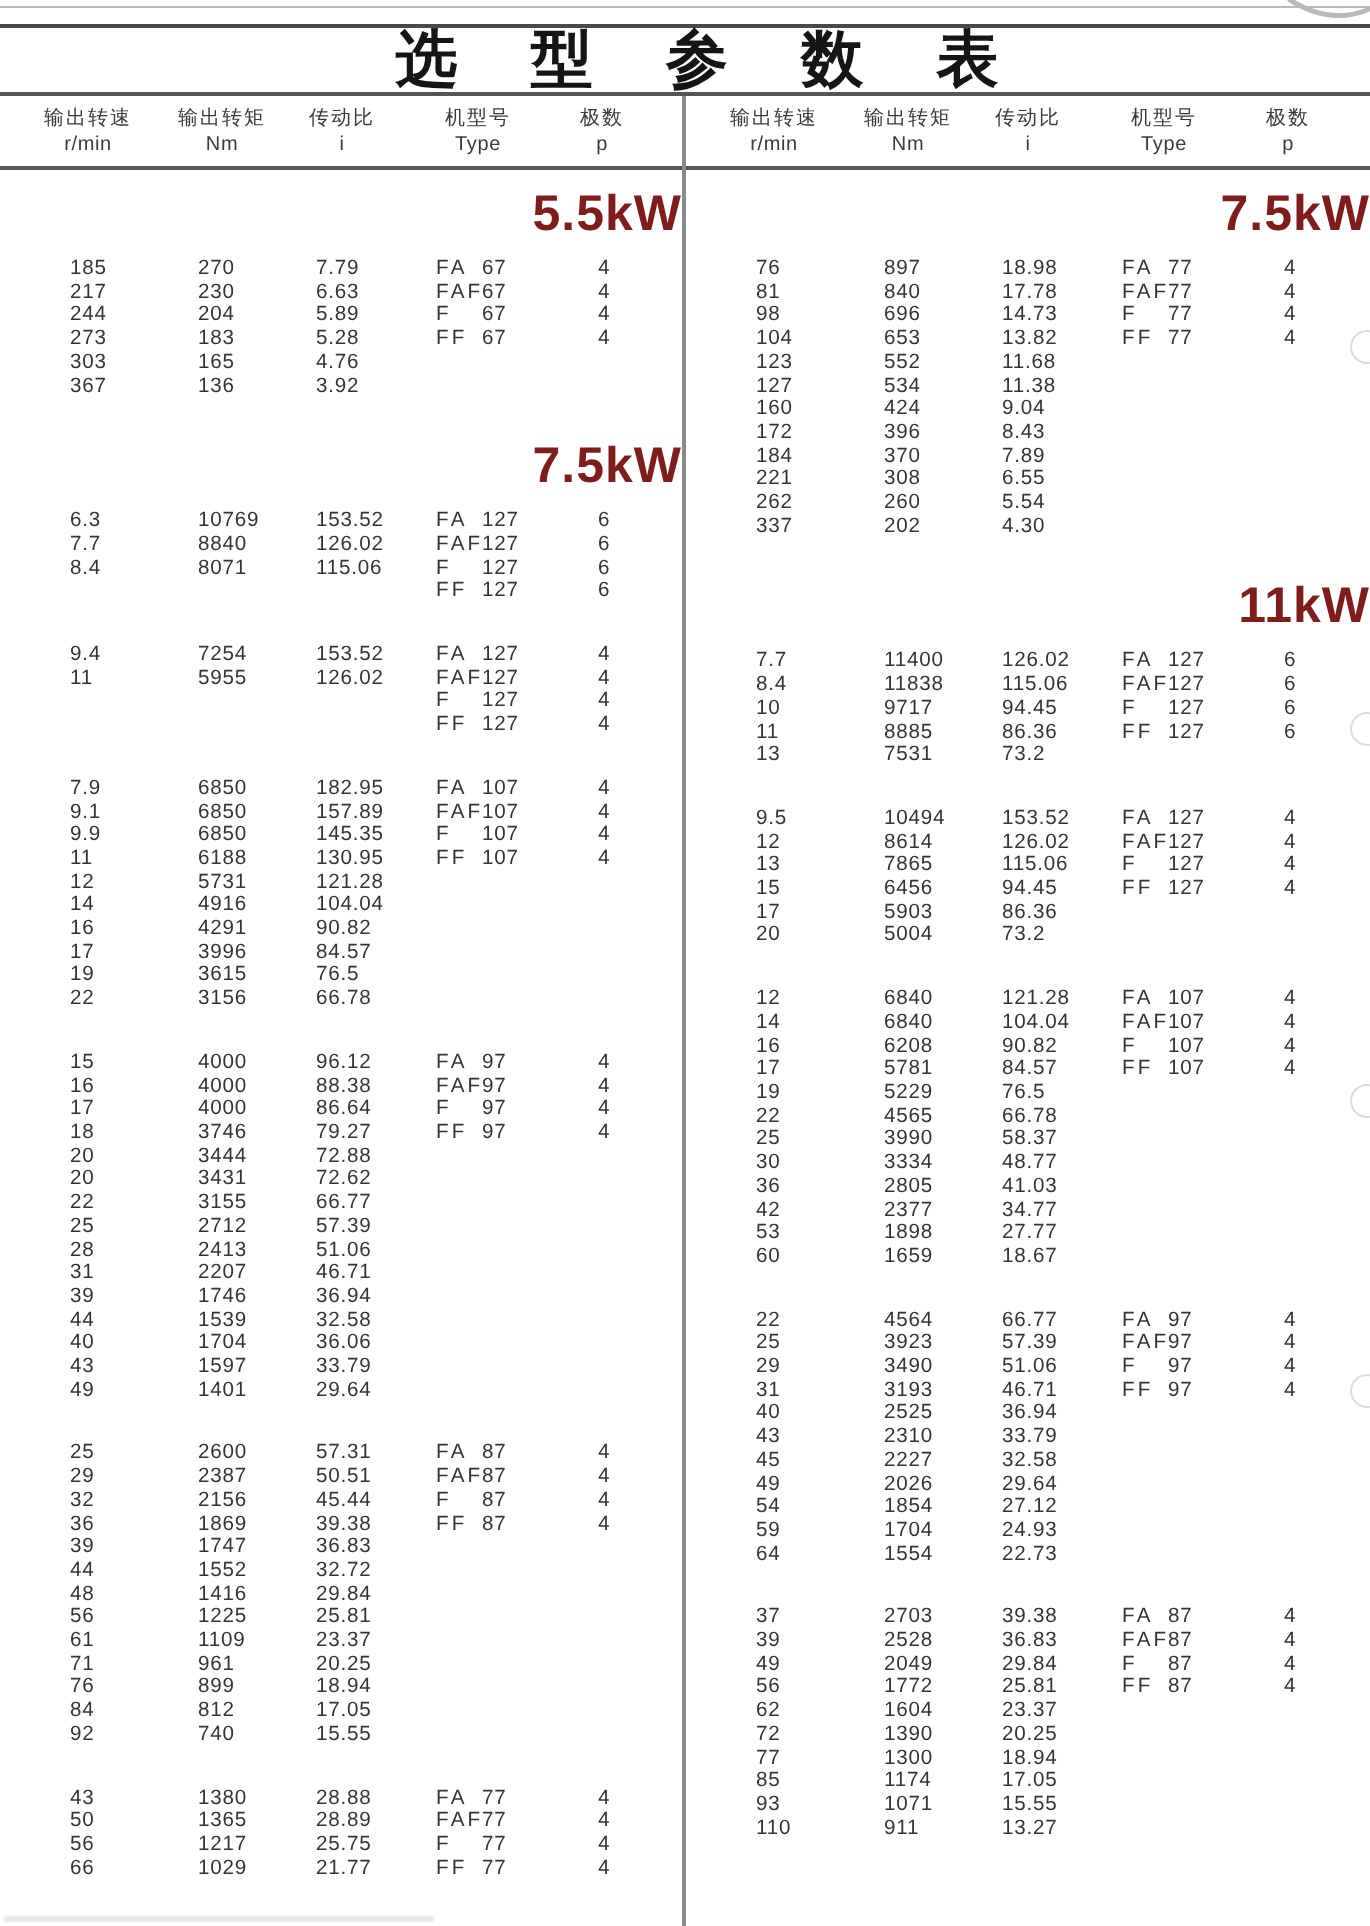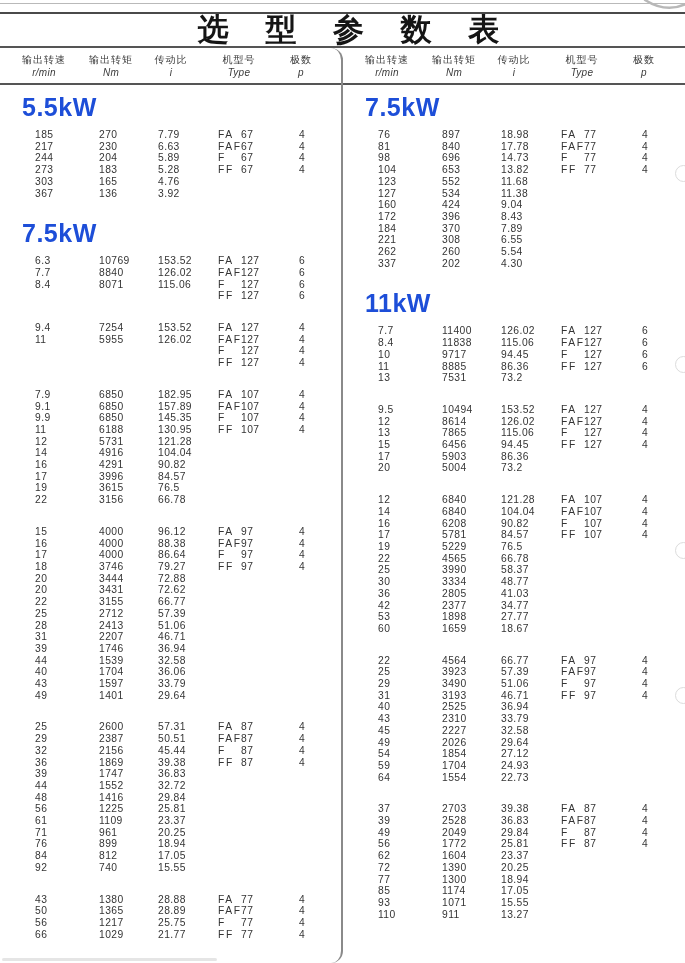--- a/index.html
+++ b/index.html
@@ -21,35 +21,35 @@
     font-size:31px;font-weight:bold;color:#151515;
     letter-spacing:14px;line-height:33px;
     text-indent:14px;
     padding-left:12px;
   }
   .body-area{
     position:absolute;top:46px;left:0;right:0;bottom:0;
     border-top:2px solid #555;
     display:flex;
   }
-  .half{width:343px;box-sizing:border-box;overflow:hidden;border-radius:12px;}
+  .half{width:343px;box-sizing:border-box;overflow:hidden;}
   .half.left{border-right:2px solid #8a8a8a;}
   .half.right{flex:1;}
   .hdr{
     display:grid;
     grid-template-columns:72px 62px 58px 78px 46px;
     padding:5px 0 4px 8px;
     border-bottom:2px solid #555;
   }
   .hcell{text-align:center;font-size:10px;color:#3a3a3a;line-height:13px;white-space:nowrap;}
   .hlabel{letter-spacing:1px;}
-  .hunit{letter-spacing:.3px;font-style:italic;}
+  .hunit{letter-spacing:.3px;}
   .section-heading{
-    font-size:25px;font-weight:bold;color:#1d4ed8;
-    margin:8px 0 8px 22px;line-height:28px;letter-spacing:.5px;
+    font-size:25px;font-weight:bold;color:#7f1d1d;
+    margin:8px 0 8px 22px;line-height:28px;letter-spacing:.5px;text-align:right;
   }
   .section-heading.gap-top{margin-top:20px;}
   .group{margin:0 0 0 0;}
   .group + .group{margin-top:20px;}
   .row{
     display:grid;
     grid-template-columns:64px 59px 60px 23px 58px 40px;
     padding-left:35px;
     line-height:11.7px;font-size:10.3px;color:#343434;
     letter-spacing:.4px;white-space:nowrap;

